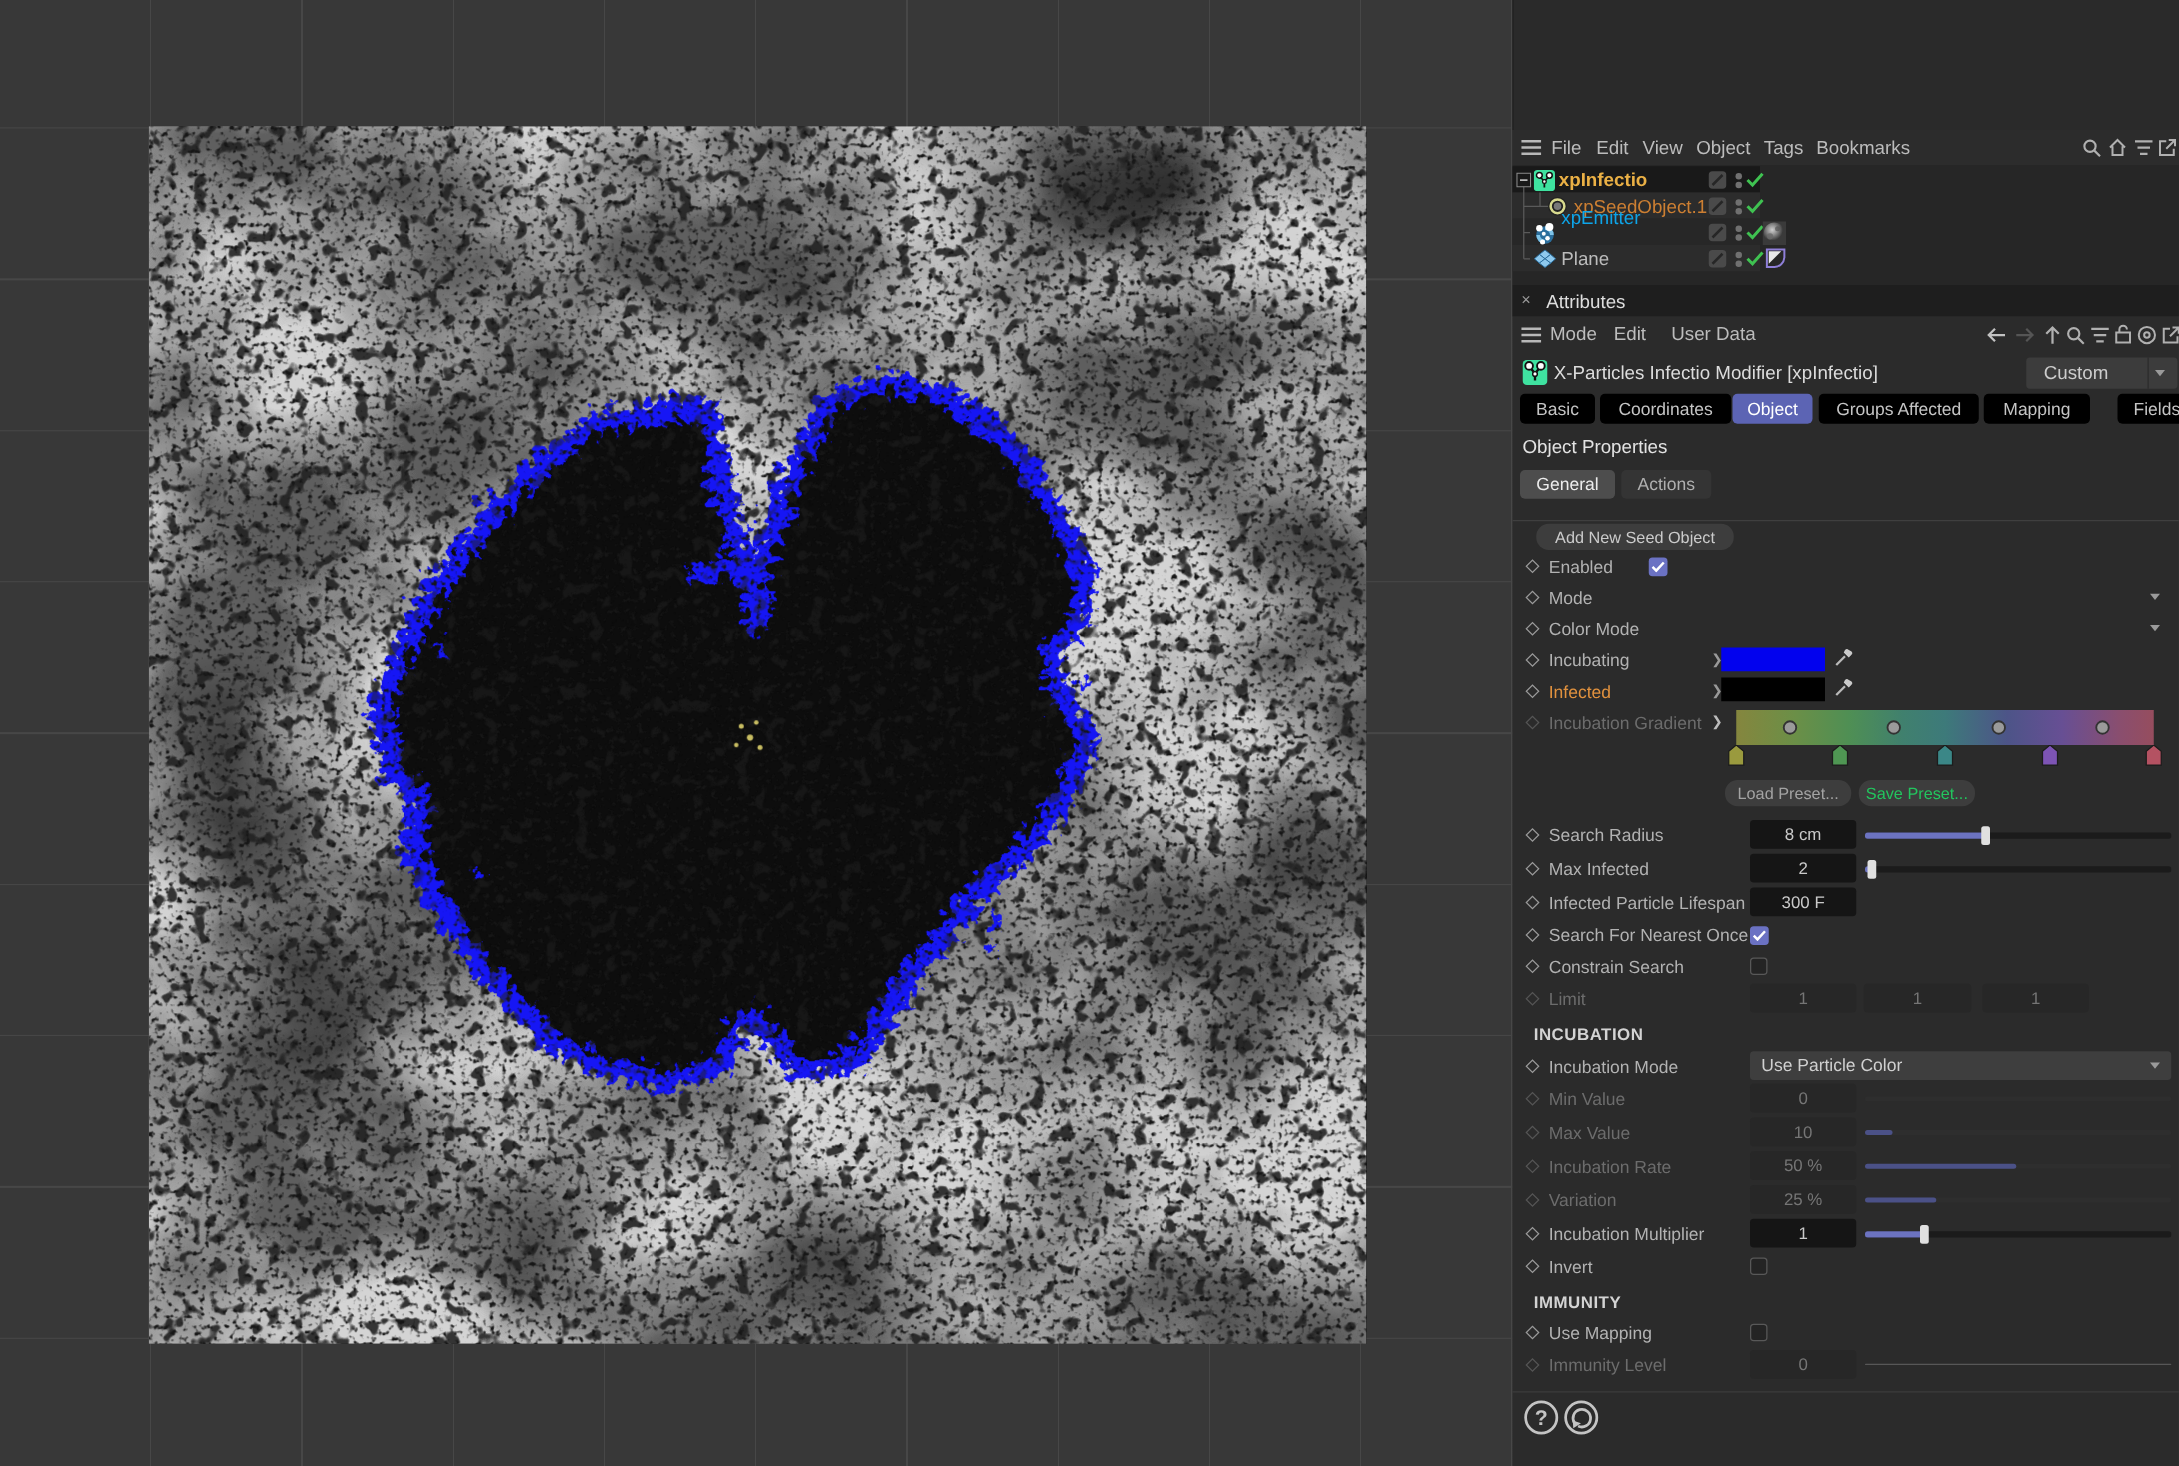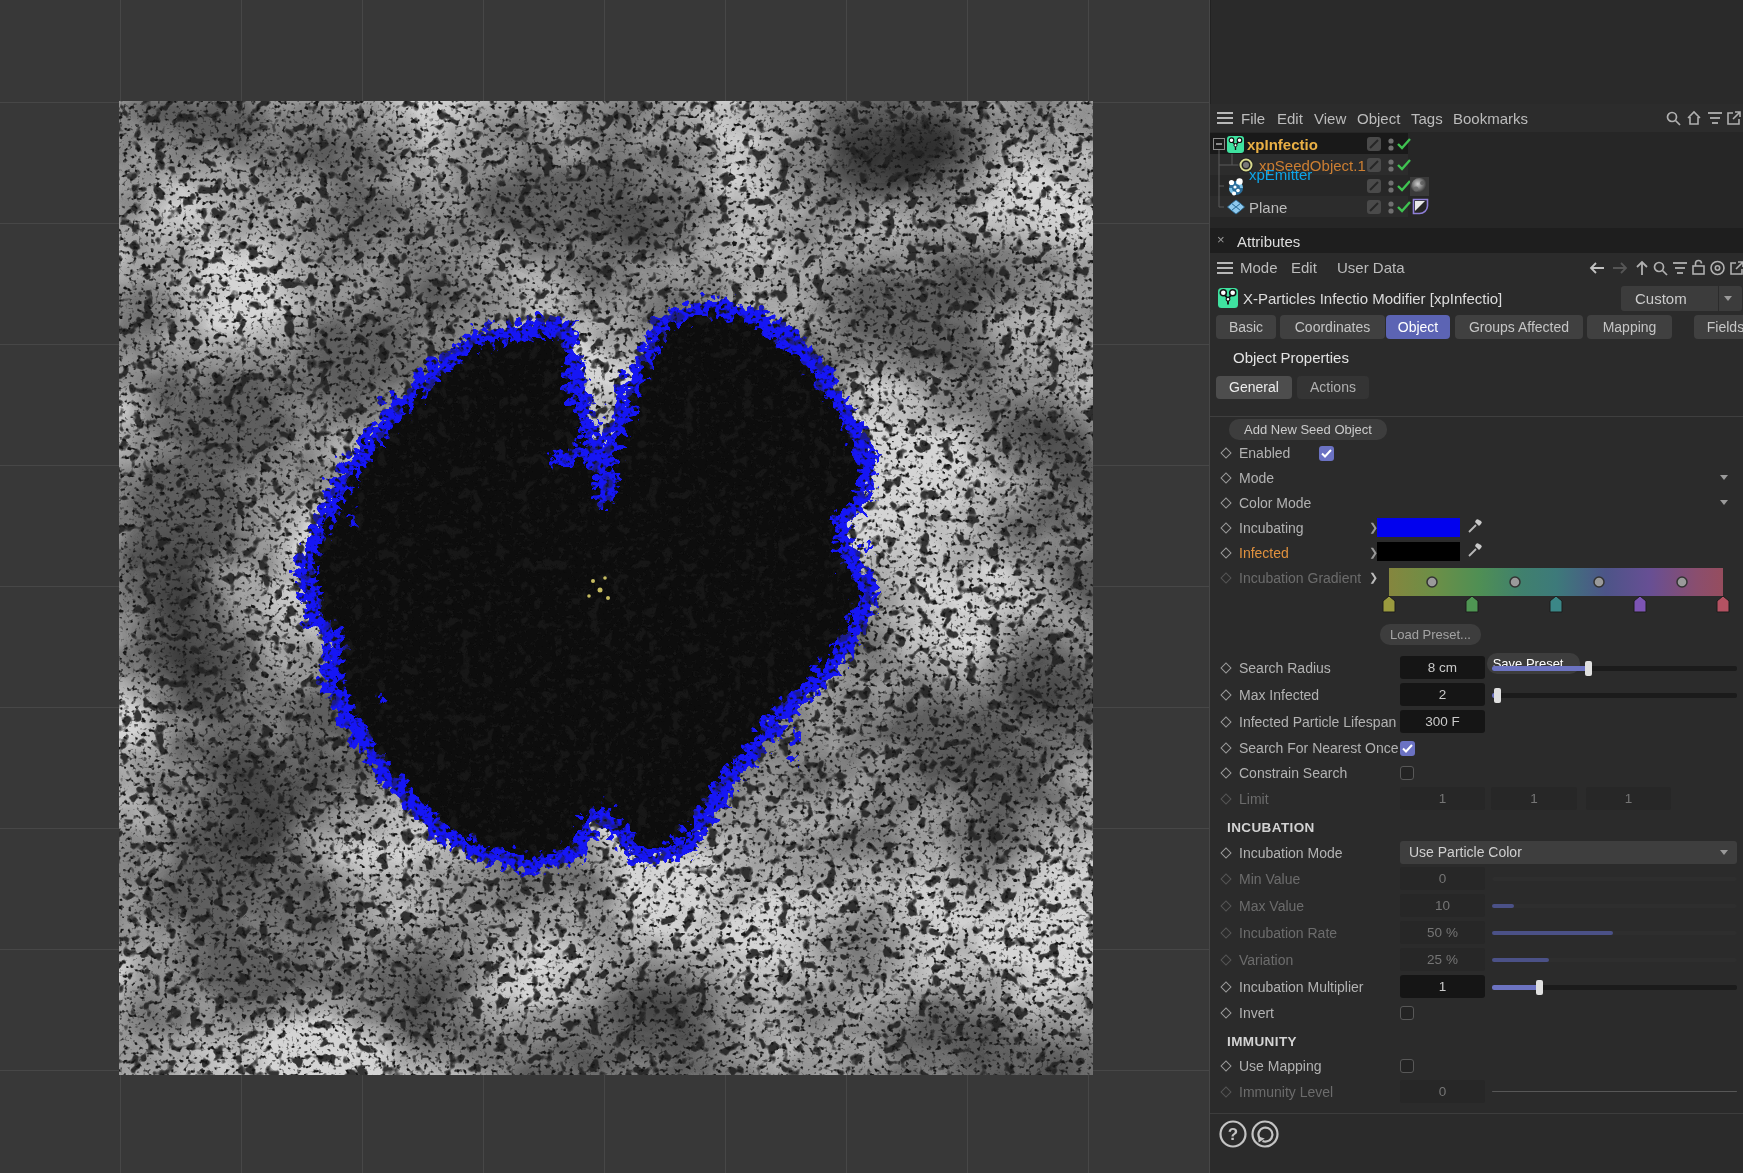--- a/index.html
+++ b/index.html
@@ -19,21 +19,21 @@
 .vbd{position:absolute;width:85px;height:23px;background:#272727;border-radius:3px;color:#757575;font-size:13.5px;text-align:center;line-height:23px}
 .dd{position:absolute;height:23px;background:#3e3e3e;border-radius:3px;color:#d0d0d0;font-size:14px;line-height:23px;padding-left:9px;box-sizing:border-box}
 .dar{position:absolute;width:0;height:0;border-left:5px solid transparent;border-right:5px solid transparent;border-top:6px solid #9a9a9a}
 .tr{position:absolute;height:5px;background:#1b1b1b;border-radius:2px}
 .fi{position:absolute;height:5px;background:#6c73c1;border-radius:2px}
 .hd{position:absolute;width:7px;height:15px;background:#e0e0e0;border-radius:2px}
 .trd{position:absolute;height:4px;background:#2e2e2e;border-radius:2px}
 .fid{position:absolute;height:4px;background:#4b5187;border-radius:2px}
 .cb{position:absolute;width:14px;height:14px;background:#242424;border:1px solid #585858;border-radius:3px;box-sizing:border-box}
 .cbc{position:absolute;width:15px;height:15px;background:#6b72c3;border-radius:3px}
-.tab{position:absolute;height:24px;background:#404040;border-radius:4px;color:#c5c5c5;font-size:14px;text-align:center;line-height:24px}
+.tab{position:absolute;height:24px;background:#000000;border-radius:4px;color:#c5c5c5;font-size:14px;text-align:center;line-height:24px}
 .btn{position:absolute;height:21px;background:#3d3d3d;border-radius:10px;color:#cbcbcb;font-size:13px;text-align:center;line-height:21px}
 .sec{position:absolute;color:#d3d3d3;font-size:13.5px;font-weight:bold;letter-spacing:.4px;white-space:nowrap}
 .gt{position:absolute;color:#999;font-size:11px}
 .ic{position:absolute}
 </style></head>
 <body>
 <div id="vp"></div>
 <div id="tex">
 <svg width="974" height="974" viewBox="0 0 974 974">
 <defs>
@@ -318,21 +318,21 @@
 <div class="abs" style="left:508px;top:286px;width:1px;height:25px;background:#2b2b2b"></div>
 <div class="txt" style="left:425px;top:290px;color:#cccccc">Custom</div>
 <div class="dar" style="left:514px;top:296px;border-left-width:4px;border-right-width:4px;border-top-width:5px"></div>
 
 <div class="tab" style="left:6px;top:315px;width:60px">Basic</div>
 <div class="tab" style="left:70px;top:315px;width:105px">Coordinates</div>
 <div class="tab" style="left:176px;top:315px;width:64px;background:#5c64b4;color:#fff">Object</div>
 <div class="tab" style="left:245px;top:315px;width:128px">Groups Affected</div>
 <div class="tab" style="left:377px;top:315px;width:85px">Mapping</div>
 <div class="tab" style="left:484px;top:315px;width:63px">Fields</div>
-<div class="txt" style="left:23px;top:349px;color:#e3e3e3">Object Properties</div>
+<div class="txt" style="left:8px;top:349px;color:#e3e3e3">Object Properties</div>
 <div class="tab" style="left:6px;top:376px;width:76px;height:23px;line-height:23px;background:#4d4d4d;color:#ececec">General</div>
 <div class="tab" style="left:87px;top:376px;width:72px;height:23px;line-height:23px;background:#343434;color:#b0b0b0">Actions</div>
 <div class="abs" style="left:0;top:416px;width:533px;height:1px;background:#3f3f3f"></div>
 <div class="btn" style="left:19px;top:419px;width:158px">Add New Seed Object</div>
 
 <div class="dia" style="left:12px;top:449px"></div>
 <div class="lbl" style="left:29px;top:445px">Enabled</div>
 <div class="cbc" style="left:109px;top:446px"></div>
 <svg class="ic" style="left:111px;top:449px" width="11" height="9" viewBox="0 0 11 9">
       <path d="M1,4.5 L4,7.5 L10,1" fill="none" stroke="#fff" stroke-width="2"></path>
@@ -379,21 +379,21 @@
 <svg class="ic" style="left:171px;top:596px" width="352" height="17" viewBox="0 0 352 17">
 <g stroke="#1c1c1c" stroke-width="1">
         <path d="M2,5 L8,0 L14,5 L14,16 L2,16 Z" fill="#9a9a3e"></path>
         <path d="M85,5 L91,0 L97,5 L97,16 L85,16 Z" fill="#4f9653"></path>
         <path d="M169,5 L175,0 L181,5 L181,16 L169,16 Z" fill="#3b8787"></path>
         <path d="M253,5 L259,0 L265,5 L265,16 L253,16 Z" fill="#7d54b4"></path>
         <path d="M336,5 L342,0 L348,5 L348,16 L336,16 Z" fill="#b45262"></path>
       </g>
     </svg>
 <div class="btn" style="left:170px;top:624px;width:101px;color:#a3a3a3">Load Preset...</div>
-<div class="btn" style="left:277px;top:653px;width:93px;color:#ffffff">Save Preset...</div>
+<div class="btn" style="left:277px;top:624px;width:93px;color:#22c55e">Save Preset...</div>
 
 <div class="dia" style="left:12px;top:664px"></div>
 <div class="lbl" style="left:29px;top:660px">Search Radius</div>
 <div class="vb" style="left:190px;top:656px">8 cm</div>
 <div class="tr" style="left:282px;top:666px;width:245px"></div>
 <div class="fi" style="left:282px;top:666px;width:96px"></div>
 <div class="hd" style="left:375px;top:661px"></div>
 
 <div class="dia" style="left:12px;top:691px"></div>
 <div class="lbl" style="left:29px;top:687px">Max Infected</div>

